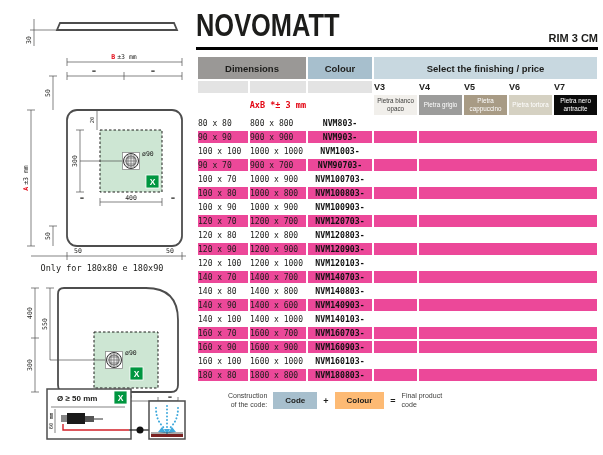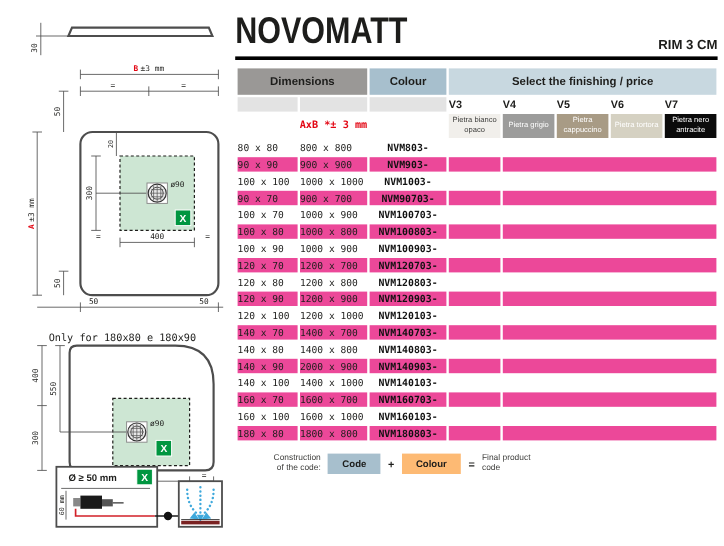--- a/index.html
+++ b/index.html
@@ -3,21 +3,21 @@
 <meta charset="utf-8">
 <style>
   * { margin:0; padding:0; box-sizing:border-box; }
   html,body { background:#fff; }
   .page { position:relative; width:603px; height:455px; background:#fff; overflow:hidden;
           font-family:"Liberation Sans", sans-serif; }
 
   
   .left-panel { position:absolute; left:0; top:0; width:195px; height:414px; }
   .abs { position:absolute; }
-  .only-for { position:absolute; left:18px; top:277px; width:168px; text-align:center;
+  .only-for { position:absolute; left:18px; top:263px; width:168px; text-align:center;
               font:8.5px "DejaVu Sans Mono", monospace; color:#1d1d1b; }
 
   svg .oln  { stroke:#4d4d4d; stroke-width:1.8; fill:#fff; }
   svg .thin { stroke:#4d4d4d; stroke-width:0.7; fill:none; }
   svg .dash { stroke:#1d1d1b; stroke-width:1; fill:#cde6d3; stroke-dasharray:2.5 2; }
   svg .dt   { font:6.5px "DejaVu Sans Mono", monospace; fill:#1d1d1b; }
   svg .dts  { font:5.5px "DejaVu Sans Mono", monospace; fill:#1d1d1b; }
   svg .red  { fill:#e30613; font-weight:bold; }
   svg .xbadge { fill:#009640; stroke:#fff; stroke-width:0.8; }
   svg .xtext  { font:bold 8.5px "Liberation Sans", sans-serif; fill:#fff; }
@@ -347,36 +347,43 @@
           </tr>
           <tr class="odd">
             <td class="c-dim">140 x 80</td>
             <td class="c-dim">1400 x 800</td>
             <td class="c-code">NVM140803-</td>
             <td class="c-price"></td>
             <td class="c-price" colspan="4"></td>
           </tr>
           <tr class="even">
             <td class="c-dim">140 x 90</td>
-            <td class="c-dim">2000 x 900</td>
+            <td class="c-dim">1400 x 600</td>
             <td class="c-code">NVM140903-</td>
             <td class="c-price"></td>
             <td class="c-price" colspan="4"></td>
           </tr>
           <tr class="odd">
             <td class="c-dim">140 x 100</td>
             <td class="c-dim">1400 x 1000</td>
             <td class="c-code">NVM140103-</td>
             <td class="c-price"></td>
             <td class="c-price" colspan="4"></td>
           </tr>
           <tr class="even">
             <td class="c-dim">160 x 70</td>
             <td class="c-dim">1600 x 700</td>
             <td class="c-code">NVM160703-</td>
+            <td class="c-price"></td>
+            <td class="c-price" colspan="4"></td>
+          </tr>
+          <tr class="even">
+            <td class="c-dim">160 x 90</td>
+            <td class="c-dim">1600 x 900</td>
+            <td class="c-code">NVM160903-</td>
             <td class="c-price"></td>
             <td class="c-price" colspan="4"></td>
           </tr>
           <tr class="odd">
             <td class="c-dim">160 x 100</td>
             <td class="c-dim">1600 x 1000</td>
             <td class="c-code">NVM160103-</td>
             <td class="c-price"></td>
             <td class="c-price" colspan="4"></td>
           </tr>

